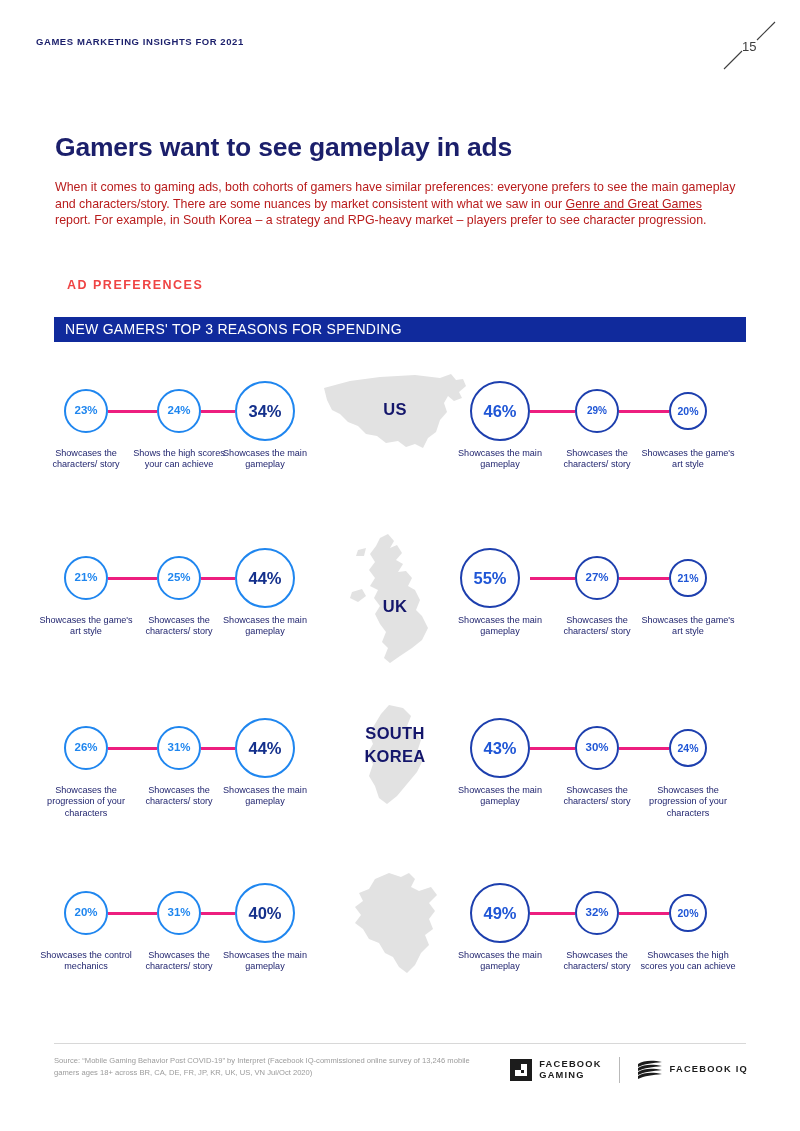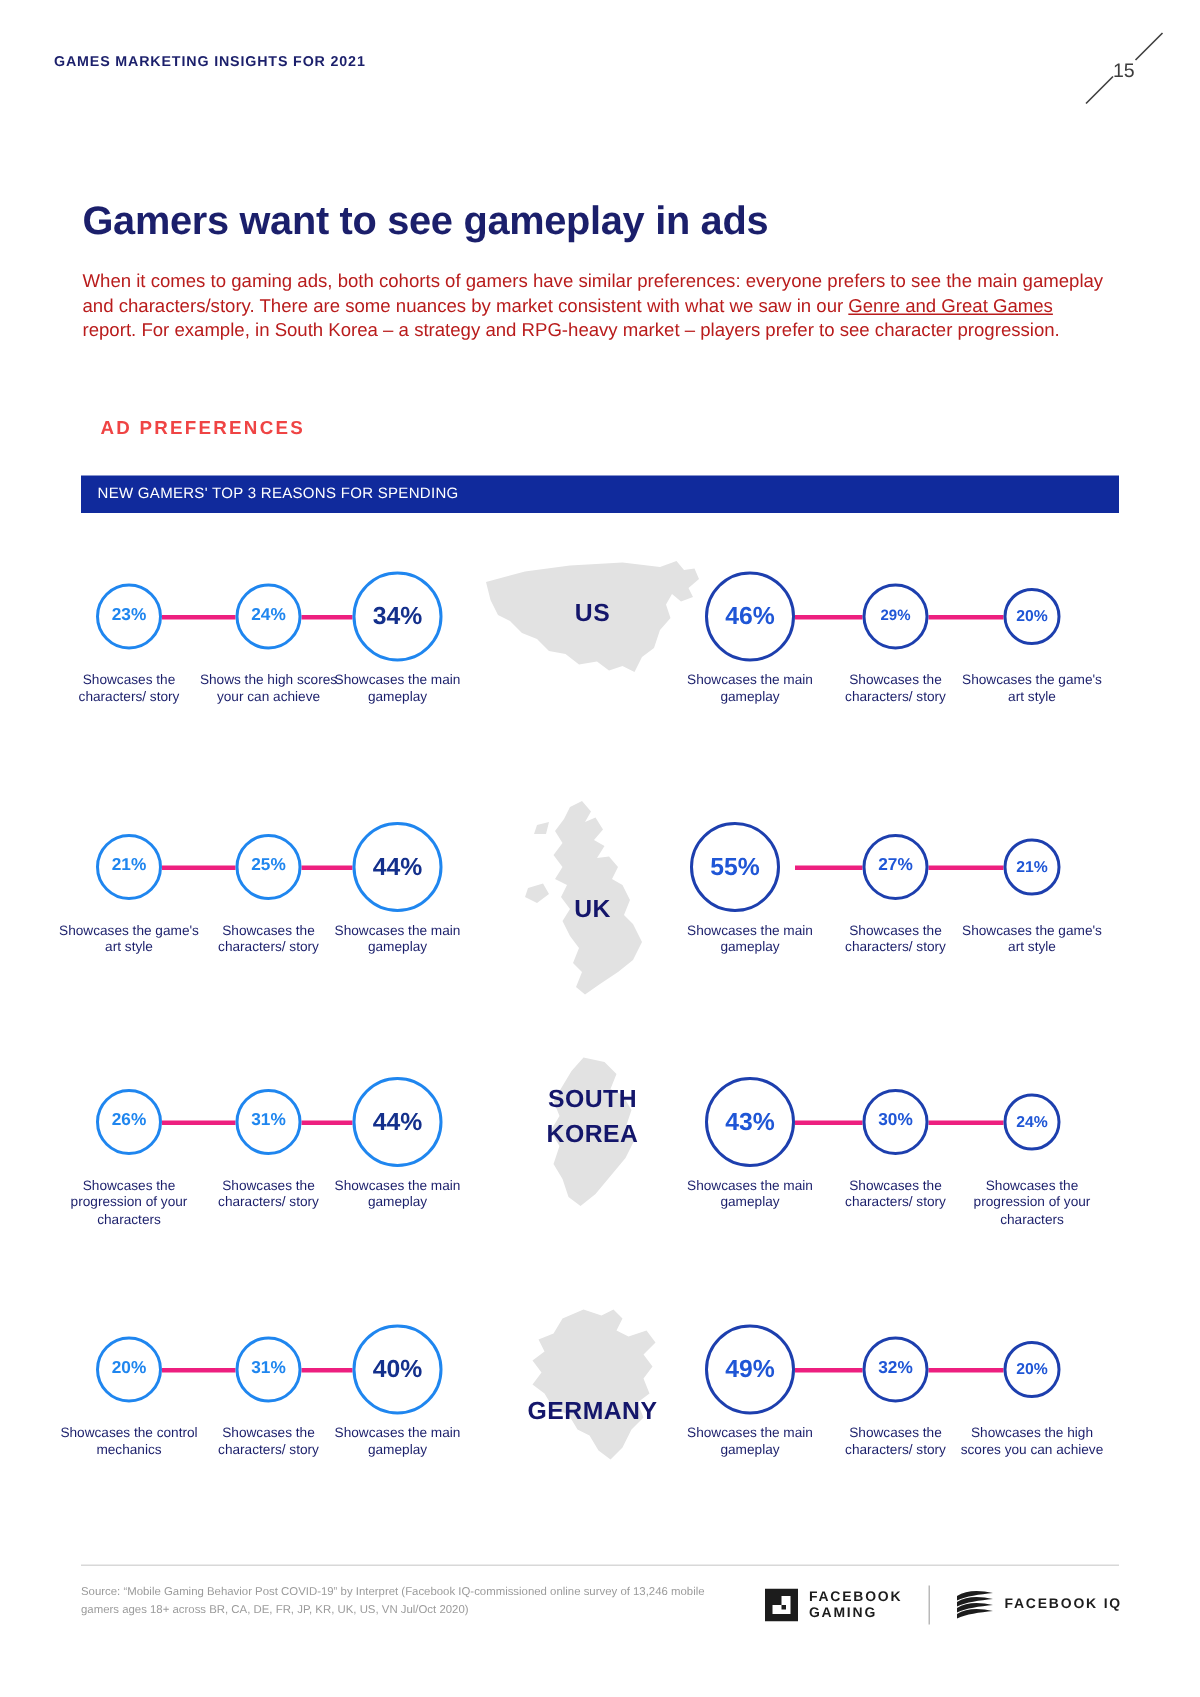--- a/index.html
+++ b/index.html
@@ -79,21 +79,21 @@
   .band {
     position: absolute;
     left: 54px; top: 317px;
     width: 692px; height: 25px;
     background: #102a9c;
   }
   .band-label {
     position: absolute;
     top: 0; height: 25px;
     line-height: 25px;
-    font-size: 10px;
+    font-size: 14px;
     color: #ffffff;
     letter-spacing: 0.02em;
   }
   .band-label.left  { left: 11px; }
   .band-label.right { left: 394px; }
 
   
   .row {
     position: absolute;
     left: 0; width: 800px;
@@ -390,21 +390,20 @@
           </div>
           <div class="node-label" style="left: 188px; top: 86px; width: 96px;">Showcases the progression of your characters</div>
         </div>
       </div>
     </div>
     <div class="row row-r3">
       <div class="map-cell">
         <svg class="map-svg" width="105" height="110" viewBox="0 0 105 110" style="left:45px;top:5px">
           <path d="M44 4 L56 8 L64 4 L70 10 L66 18 L74 22 L86 18 L92 26 L84 34 L90 42 L84 50 L88 60 L80 66 L84 76 L76 84 L70 96 L62 104 L54 98 L48 88 L40 84 L34 74 L24 70 L18 60 L10 54 L16 46 L10 38 L18 32 L14 24 L24 20 L30 10 Z" fill="#e2e2e2"></path>
         </svg>
-        <div class="map-label" style="top: 66px;">GERMANY</div>
       </div>
       <div class="group g-left">
         <div class="connector" style="left: 62px; width: 49px;"></div>
         <div class="connector" style="left: 155px; width: 34px;"></div>
         <div class="node">
           <div class="circle" style="left: 18px; top: 27px; width: 44px; height: 44px;">
             <span class="pct" style="font-size: 11.5px;">20%</span>
           </div>
           <div class="node-label" style="left: -8px; top: 86px; width: 96px;">Showcases the control mechanics</div>
         </div>

